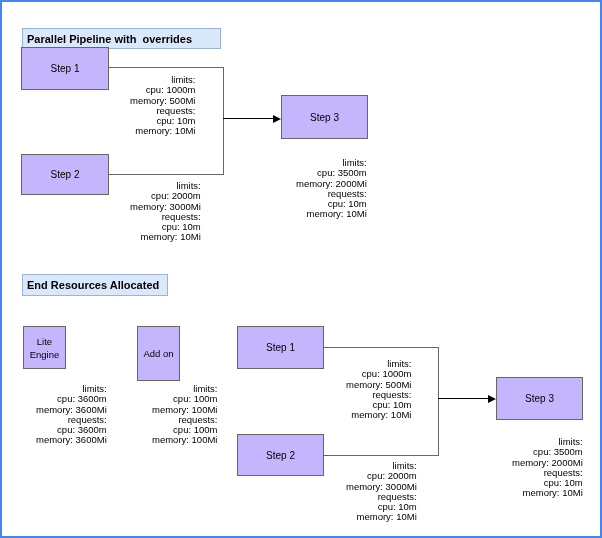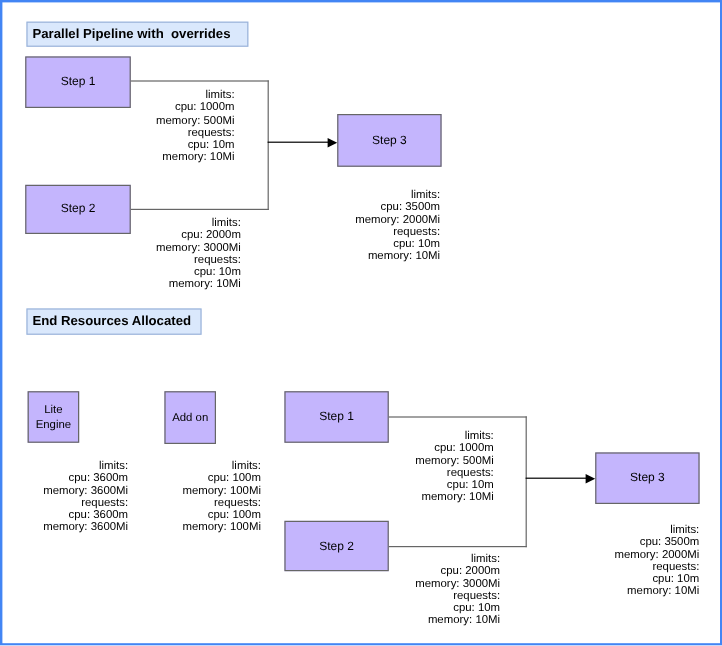--- a/index.html
+++ b/index.html
@@ -61,21 +61,21 @@
     white-space: nowrap;
     text-align: right;
   }
   .res .indent { padding-left: 13px; }
 </style>
 </head>
 <body>
 
 <div class="canvas">
 
-  <div class="title-box" style="left:20px; top:16px; width:185px; height:21px;">Parallel Pipeline with  overrides</div>
+  <div class="title-box" style="left:20px; top:26px; width:199px; height:21px;">Parallel Pipeline with  overrides</div>
 
   <div class="node" style="left:19px; top:45px; width:88px; height:43px;">
     <span>Step 1</span>
   </div>
 
   <div class="node" style="left:19px; top:152px; width:88px; height:41px;">
     <span>Step 2</span>
   </div>
 
   <div class="node" style="left:279px; top:93px; width:87px; height:44px;">
@@ -108,30 +108,30 @@
 
   <div class="res" style="left:281px; top:156px;">
     <div>limits:</div>
     <div class="indent">cpu: 3500m</div>
     <div class="indent">memory: 2000Mi</div>
     <div>requests:</div>
     <div class="indent">cpu: 10m</div>
     <div class="indent">memory: 10Mi</div>
   </div>
 
-  <div class="title-box" style="left:20px; top:255px; width:146px; height:22px;">End Resources Allocated</div>
+  <div class="title-box" style="left:20px; top:272px; width:146px; height:22px;">End Resources Allocated</div>
 
   <div class="node small" style="left:21px; top:324px; width:43px; height:43px;">
     <span>
       <div>Lite</div>
       <div>Engine</div>
     </span>
   </div>
 
-  <div class="node small" style="left:135px; top:324px; width:43px; height:44px;">
+  <div class="node small" style="left:135px; top:324px; width:43px; height:55px;">
     <span>Add on</span>
   </div>
 
   <div class="node" style="left:235px; top:324px; width:87px; height:43px;">
     <span>Step 1</span>
   </div>
 
   <div class="node" style="left:235px; top:432px; width:87px; height:42px;">
     <span>Step 2</span>
   </div>

